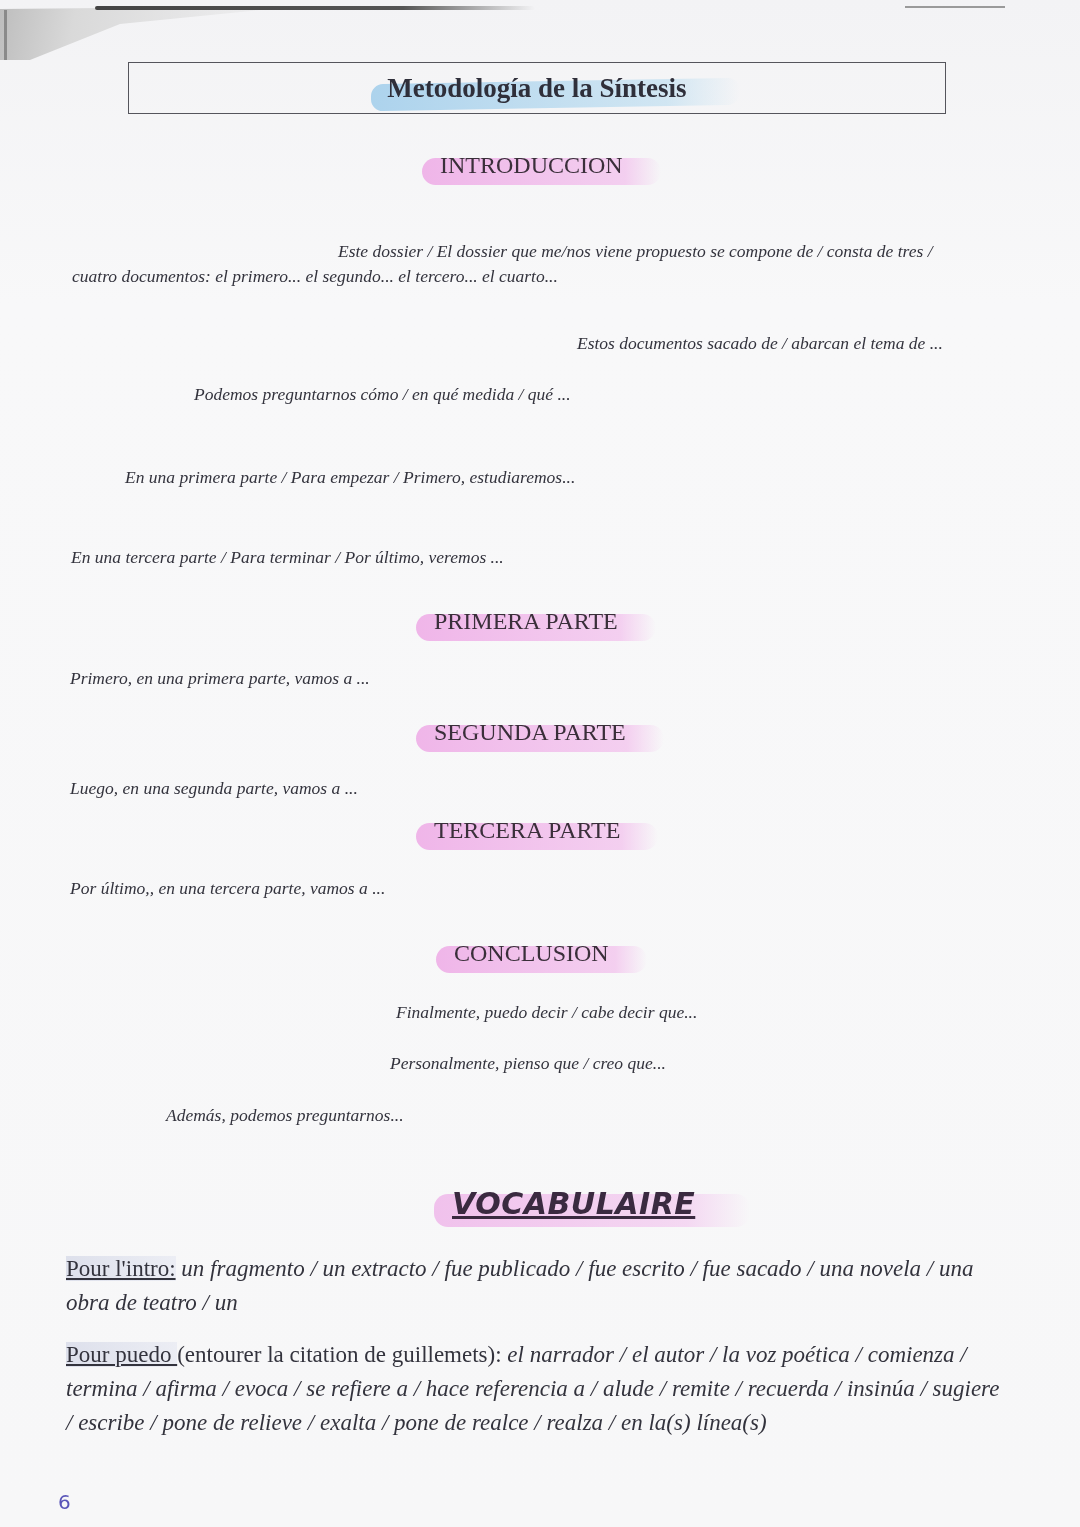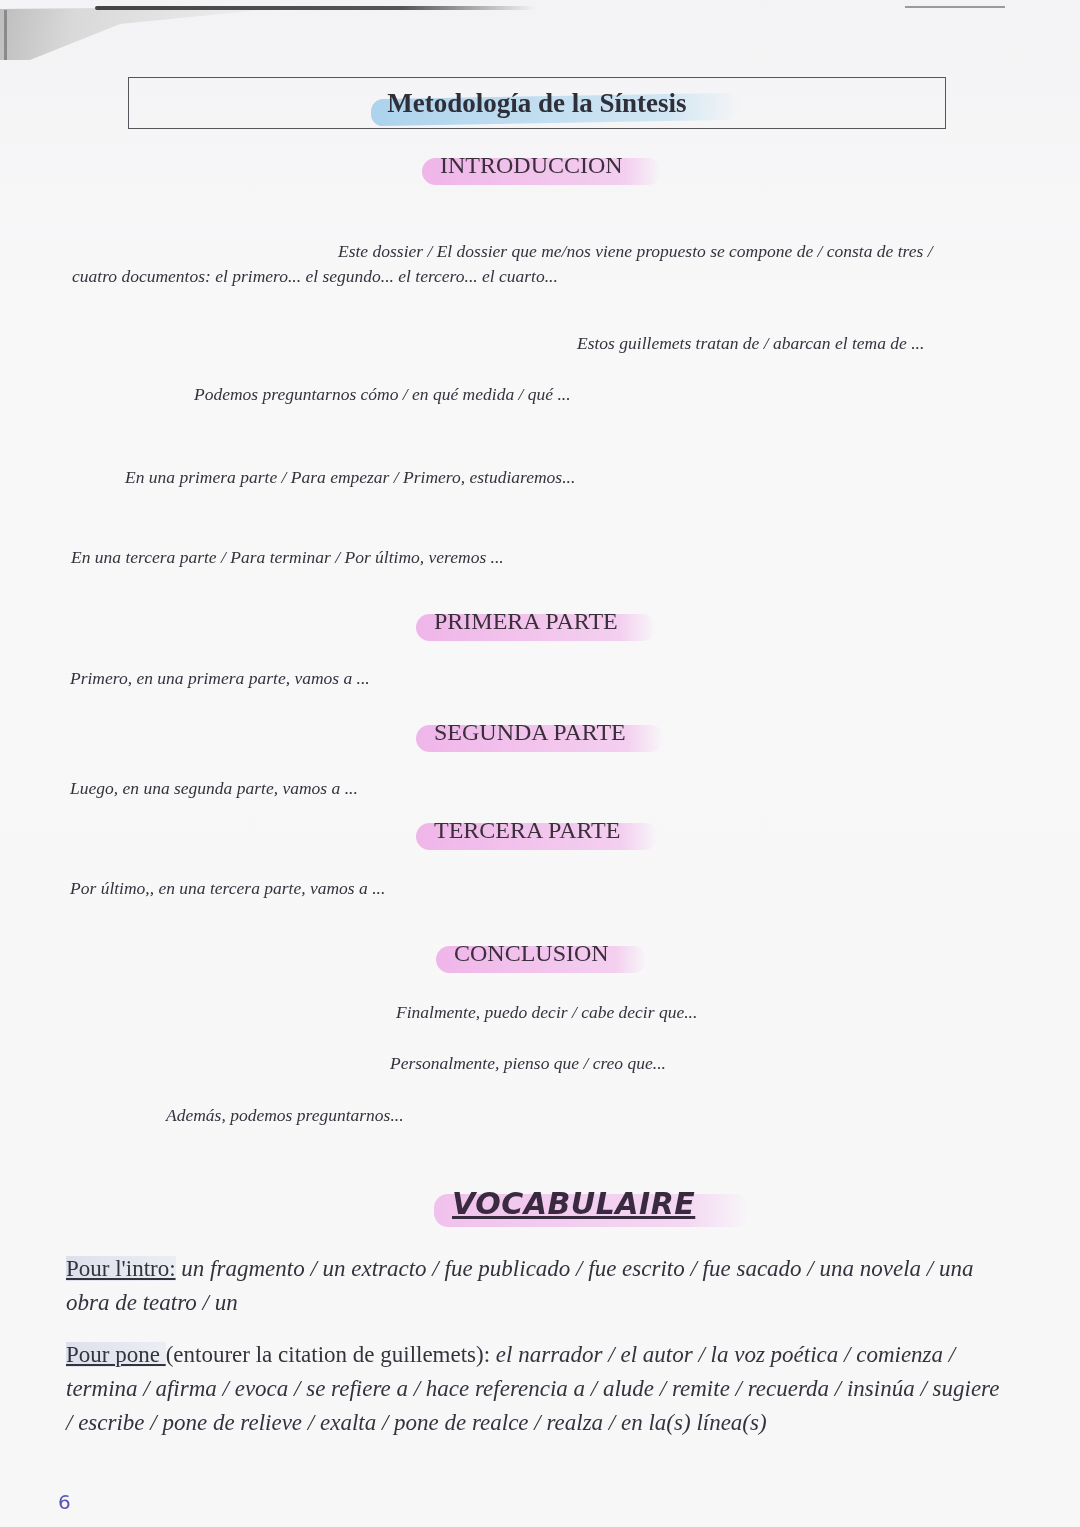--- a/index.html
+++ b/index.html
@@ -44,21 +44,21 @@
     }
     .scan-left-border {
       position: absolute;
       left: 4px; top: 10px;
       width: 3px; height: 50px;
       background: #8a8a8a;
     }
 
     .title-box {
       position: absolute;
-      left: 128px; top: 77px;
+      left: 128px; top: 62px;
       width: 818px; height: 52px;
       border: 1.5px solid #55555c;
       box-sizing: border-box;
       display: flex;
       align-items: center;
       justify-content: center;
     }
     .title-text {
       position: relative;
       font-weight: bold;
@@ -171,21 +171,21 @@
   <div class="scan-left-border"></div>
 
   <div class="title-box">
     <span class="title-text">Metodología de la Síntesis</span>
   </div>
 
   <div class="heading" style="left:426px; top:152px;">INTRODUCCION</div>
 
   <div class="line" style="left:338px; top:241px;">Este dossier / El dossier que me/nos viene propuesto se compone de / consta de tres /</div>
   <div class="line" style="left:72px; top:266px;">cuatro documentos: el primero... el segundo... el tercero... el cuarto...</div>
-  <div class="line" style="left:577px; top:333px;">Estos guillemets tratan de / abarcan el tema de ...</div>
+  <div class="line" style="left:577px; top:333px;">Estos documentos sacado de / abarcan el tema de ...</div>
   <div class="line" style="left:194px; top:384px;">Podemos preguntarnos cómo / en qué medida / qué ...</div>
   <div class="line" style="left:125px; top:467px;">En una primera parte / Para empezar / Primero, estudiaremos...</div>
   <div class="line" style="left:71px; top:547px;">En una tercera parte / Para terminar / Por último, veremos ...</div>
 
   <div class="heading" style="left:420px; top:608px;">PRIMERA PARTE</div>
   <div class="line" style="left:70px; top:668px;">Primero, en una primera parte, vamos a ...</div>
 
   <div class="heading" style="left:420px; top:719px;">SEGUNDA PARTE</div>
   <div class="line" style="left:70px; top:778px;">Luego, en una segunda parte, vamos a ...</div>
 
@@ -197,17 +197,17 @@
   <div class="line" style="left:390px; top:1053px;">Personalmente, pienso que / creo que...</div>
   <div class="line" style="left:166px; top:1105px;">Además, podemos preguntarnos...</div>
 
   <div class="vocab-heading">VOCABULAIRE</div>
 
   <div class="vocab-para" style="top:1252px;">
     <span class="vocab-label">Pour l'intro:</span><span class="vocab-items"> un fragmento / un extracto / fue publicado / fue escrito / fue sacado / una novela / una obra de teatro / un</span>
   </div>
 
   <div class="vocab-para" style="top:1338px;">
-    <span class="vocab-label">Pour pone </span><span class="vocab-note">(entourer la citation de guillemets):</span><span class="vocab-items"> el narrador / el autor / la voz poética / comienza / termina / afirma / evoca / se refiere a / hace referencia a / alude / remite / recuerda / insinúa / sugiere / escribe / pone de relieve / exalta / pone de realce / realza / en la(s) línea(s)</span>
+    <span class="vocab-label">Pour puedo </span><span class="vocab-note">(entourer la citation de guillemets):</span><span class="vocab-items"> el narrador / el autor / la voz poética / comienza / termina / afirma / evoca / se refiere a / hace referencia a / alude / remite / recuerda / insinúa / sugiere / escribe / pone de relieve / exalta / pone de realce / realza / en la(s) línea(s)</span>
   </div>
 
   <div class="page-mark">6</div>
 </div>
 
 </body></html>

